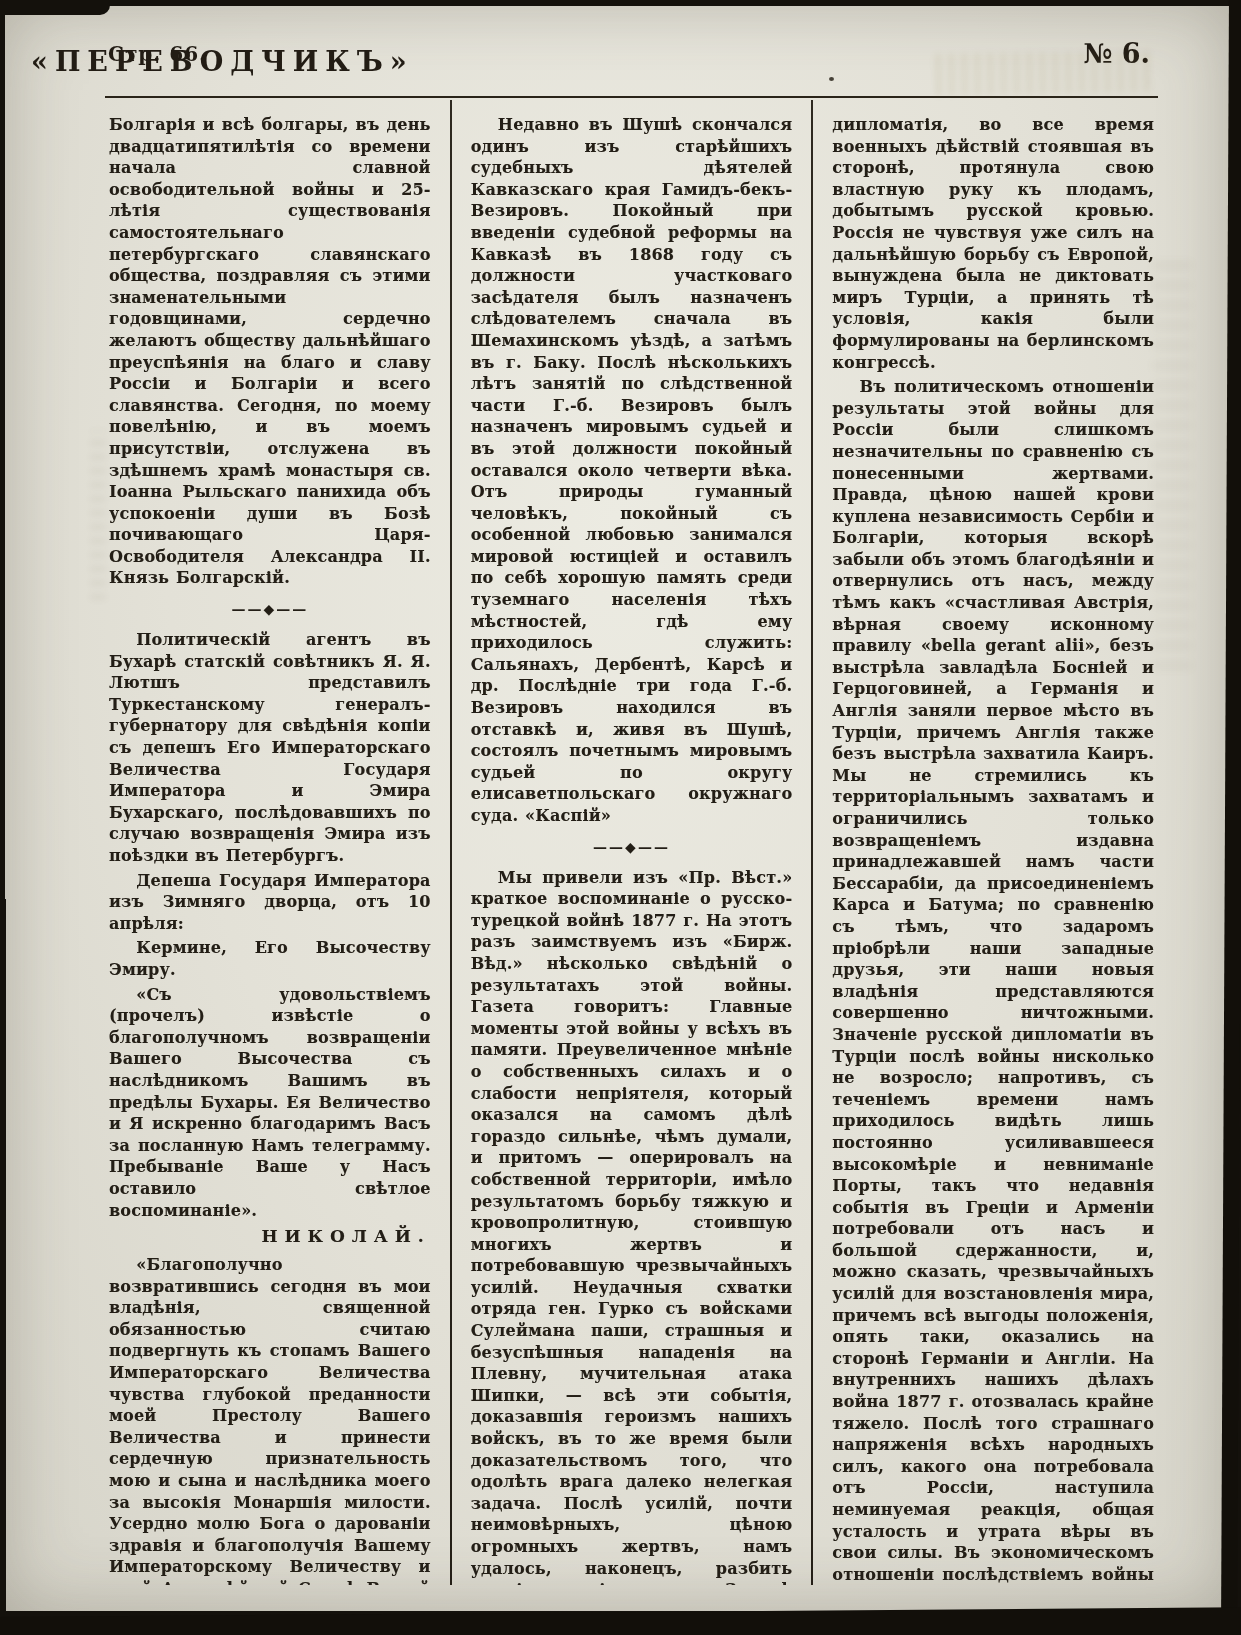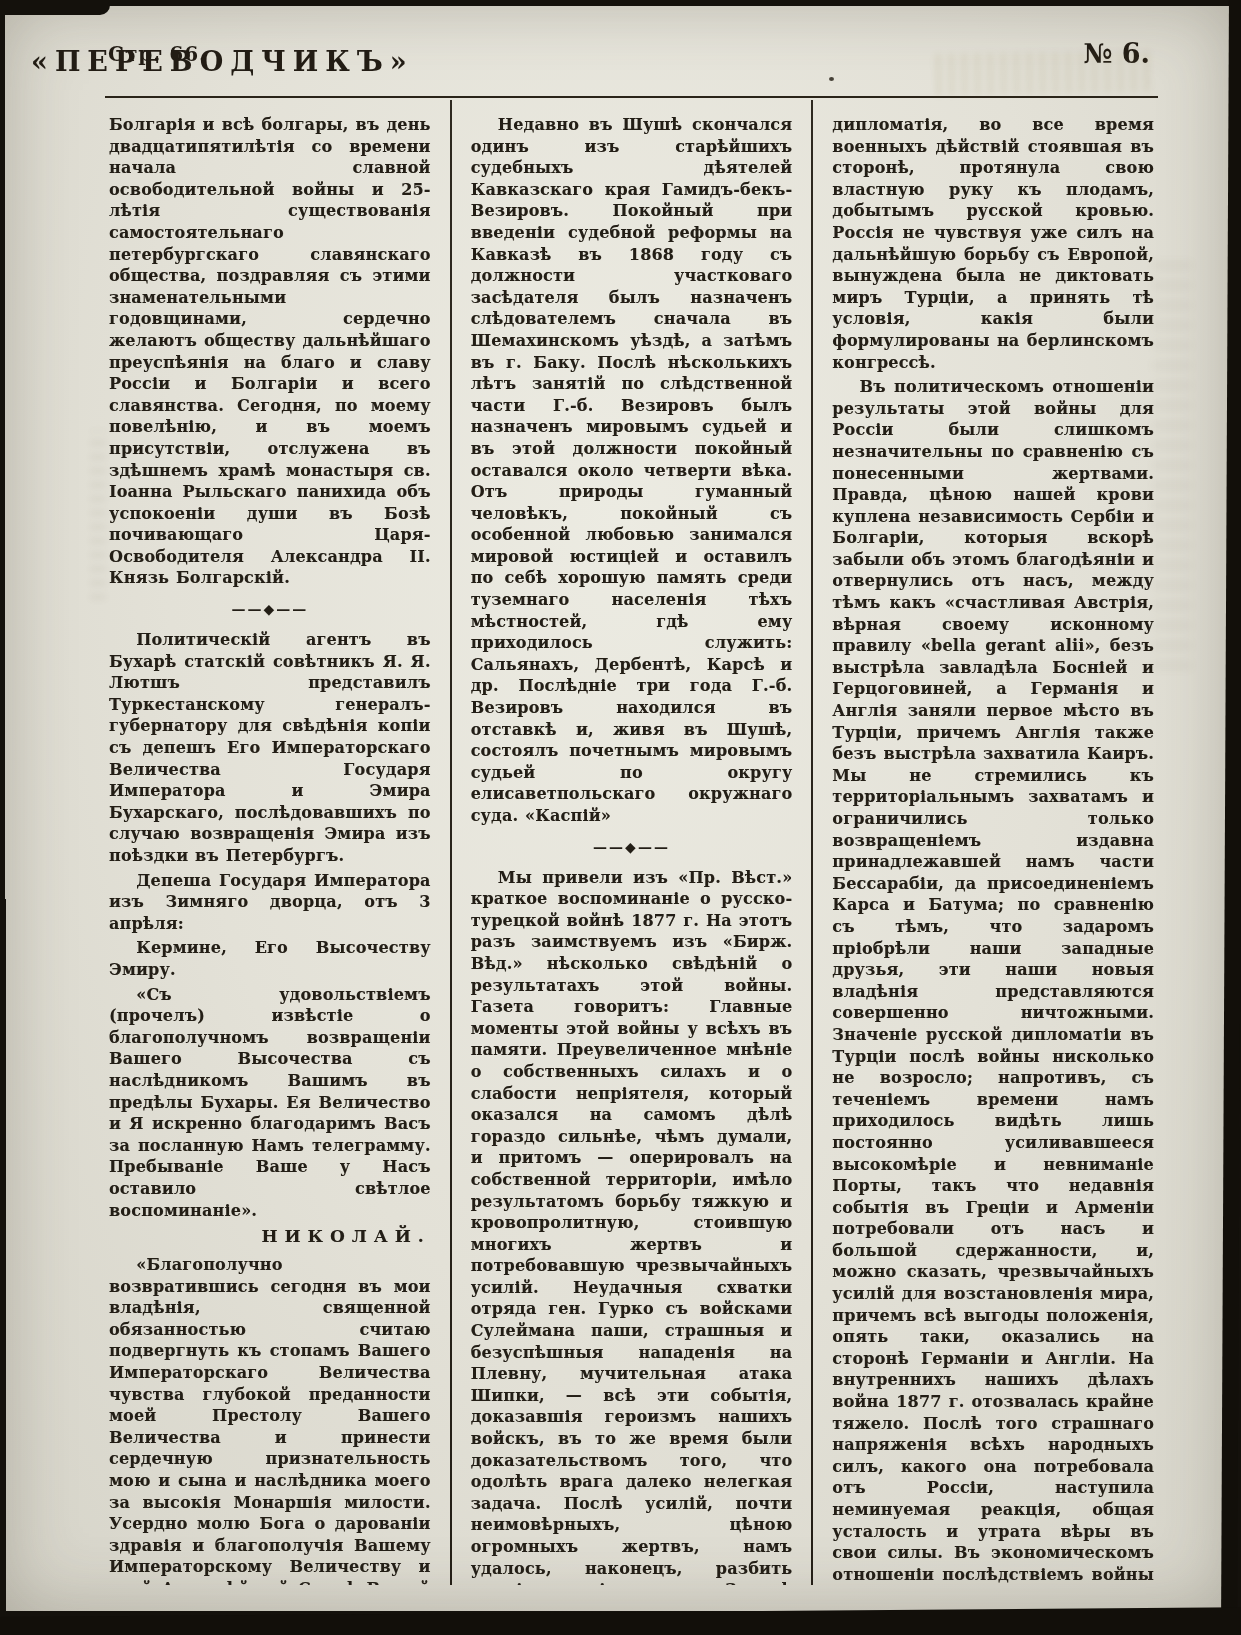--- a/index.html
+++ b/index.html
@@ -85,21 +85,21 @@
   <div class="page-label">Стр. 66.</div>
   <div class="masthead">«ПЕРЕВОДЧИКЪ»</div>
   <div class="issue-label">№ 6.</div>
   <div class="header-rule"></div>
 
   <div class="cols">
     <div class="col">
         <p class="para">Болгарія и всѣ болгары, въ день двадцатипятилѣтія со времени начала славной освободительной войны и 25-лѣтія существованія самостоятельнаго петербургскаго славянскаго общества, поздравляя съ этими знаменательными годовщинами, сердечно желаютъ обществу дальнѣйшаго преуспѣянія на благо и славу Россіи и Болгаріи и всего славянства. Сегодня, по моему повелѣнію, и въ моемъ присутствіи, отслужена въ здѣшнемъ храмѣ монастыря св. Іоанна Рыльскаго панихида объ успокоеніи души въ Бозѣ почивающаго Царя-Освободителя Александра II. Князь Болгарскій.</p>
         <div class="divider">——◆——</div>
         <p class="para indent">Политическій агентъ въ Бухарѣ статскій совѣтникъ Я. Я. Лютшъ представилъ Туркестанскому генералъ-губернатору для свѣдѣнія копіи съ депешъ Его Императорскаго Величества Государя Императора и Эмира Бухарскаго, послѣдовавшихъ по случаю возвращенія Эмира изъ поѣздки въ Петербургъ.</p>
-        <p class="para indent">Депеша Государя Императора изъ Зимняго дворца, отъ 3 апрѣля:</p>
+        <p class="para indent">Депеша Государя Императора изъ Зимняго дворца, отъ 10 апрѣля:</p>
         <p class="para indent">Кермине, Его Высочеству Эмиру.</p>
         <p class="para indent">«Съ удовольствіемъ (прочелъ) извѣстіе о благополучномъ возвращеніи Вашего Высочества съ наслѣдникомъ Вашимъ въ предѣлы Бухары. Ея Величество и Я искренно благодаримъ Васъ за посланную Намъ телеграмму. Пребываніе Ваше у Насъ оставило свѣтлое воспоминаніе».</p>
         <p class="signature">НИКОЛАЙ.</p>
         <p class="para indent">«Благополучно возвратившись сегодня въ мои владѣнія, священной обязанностью считаю подвергнуть къ стопамъ Вашего Императорскаго Величества чувства глубокой преданности моей Престолу Вашего Величества и принести сердечную признательность мою и сына и наслѣдника моего за высокія Монаршія милости. Усердно молю Бога о дарованіи здравія и благополучія Вашему Императорскому Величеству и всей Августѣйшей Семьѣ Вашей на радость и благо Россіи и покровительствуемой ею Бухары».</p>
       </div>
     <div class="vrule"></div>
     <div class="col">
         <p class="para indent">Недавно въ Шушѣ скончался одинъ изъ старѣйшихъ судебныхъ дѣятелей Кавказскаго края Гамидъ-бекъ-Везировъ. Покойный при введеніи судебной реформы на Кавказѣ въ 1868 году съ должности участковаго засѣдателя былъ назначенъ слѣдователемъ сначала въ Шемахинскомъ уѣздѣ, а затѣмъ въ г. Баку. Послѣ нѣсколькихъ лѣтъ занятій по слѣдственной части Г.-б. Везировъ былъ назначенъ мировымъ судьей и въ этой должности покойный оставался около четверти вѣка. Отъ природы гуманный человѣкъ, покойный съ особенной любовью занимался мировой юстиціей и оставилъ по себѣ хорошую память среди туземнаго населенія тѣхъ мѣстностей, гдѣ ему приходилось служить: Сальянахъ, Дербентѣ, Карсѣ и др. Послѣдніе три года Г.-б. Везировъ находился въ отставкѣ и, живя въ Шушѣ, состоялъ почетнымъ мировымъ судьей по округу елисаветпольскаго окружнаго суда. «Каспій»</p>
         <div class="divider">——◆——</div>
         <p class="para indent">Мы привели изъ «Пр. Вѣст.» краткое воспоминаніе о русско-турецкой войнѣ 1877 г. На этотъ разъ заимствуемъ изъ «Бирж. Вѣд.» нѣсколько свѣдѣній о результатахъ этой войны. Газета говоритъ: Главные моменты этой войны у всѣхъ въ памяти. Преувеличенное мнѣніе о собственныхъ силахъ и о слабости непріятеля, который оказался на самомъ дѣлѣ гораздо сильнѣе, чѣмъ думали, и притомъ — оперировалъ на собственной территоріи, имѣло результатомъ борьбу тяжкую и кровопролитную, стоившую многихъ жертвъ и потребовавшую чрезвычайныхъ усилій. Неудачныя схватки отряда ген. Гурко съ войсками Сулеймана паши, страшныя и безуспѣшныя нападенія на Плевну, мучительная атака Шипки, — всѣ эти событія, доказавшія героизмъ нашихъ войскъ, въ то же время были доказательствомъ того, что одолѣть врага далеко нелегкая задача. Послѣ усилій, почти неимовѣрныхъ, цѣною огромныхъ жертвъ, намъ удалось, наконецъ, разбить непріятельскія силы на Западѣ и Востокѣ. Адріанополь былъ занятъ нашими войсками безъ боя; Румынія, Сербія и Болгарія восторженно привѣтствовали своихъ освободителей; оставалось сдѣлать только одинъ послѣдній шагъ, чтобы въ столицѣ султана продиктовать побѣжденному врагу условія мира... Но въ эту рѣшительную минуту медаль повернулась другой стороной: европейская</p>

